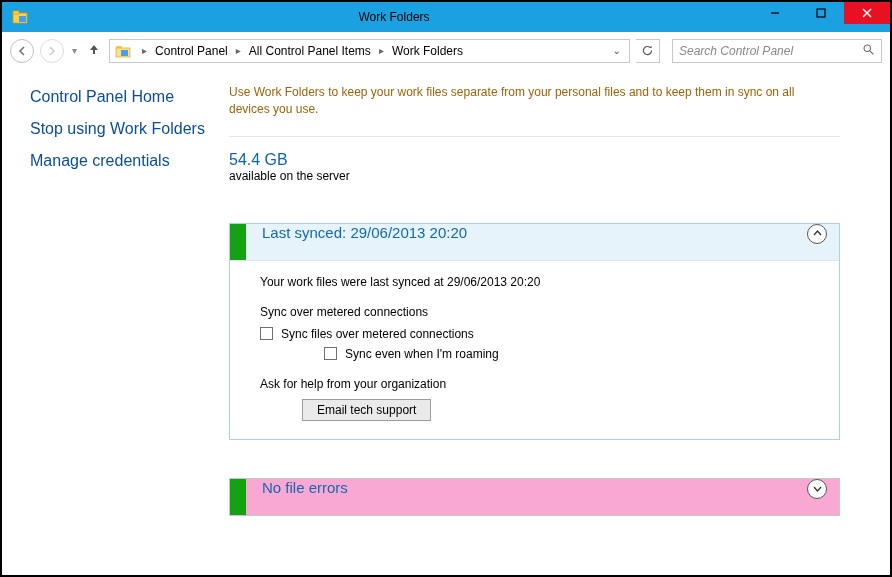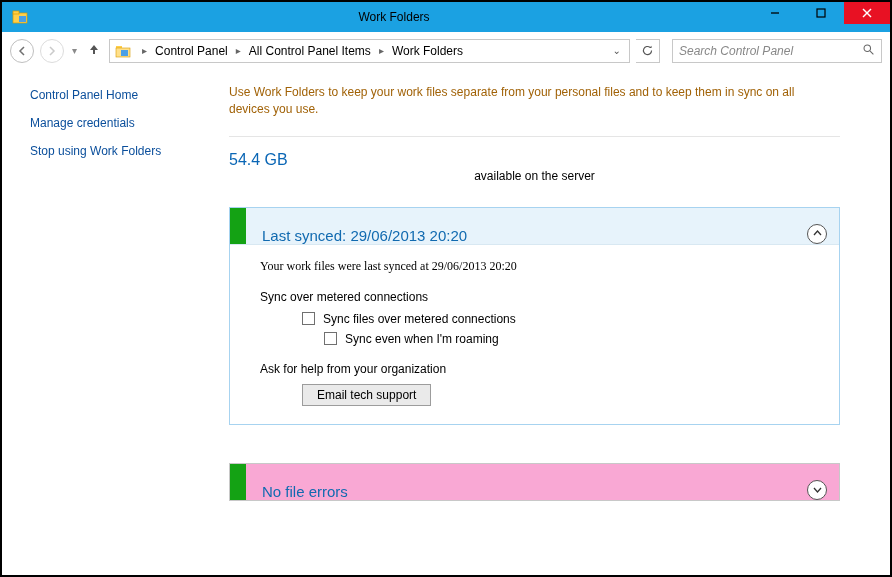--- a/index.html
+++ b/index.html
@@ -51,48 +51,48 @@
   }
   .search-box {
     width: 210px; height:24px; border:1px solid #c8c8c8; margin-left:6px;
     display:flex; align-items:center; padding:0 6px; color:#888; font-size:12px; font-style: italic;
   }
   .search-box .ph { flex:1; }
   .search-box .mag { font-style:normal; color:#666; font-size:13px;}
 
   
   .body-area { flex:1; display:flex; background:#fff; }
-  .sidebar { width: 215px; padding: 18px 12px 12px 28px; font-size: 12px; }
+  .sidebar { width: 215px; padding: 18px 12px 12px 28px; font-size: 16px; }
   .sidebar a { color:#0a4e9b; text-decoration:none; display:block; margin-bottom: 14px; }
 
   .content { flex:1; padding: 14px 50px 20px 12px; font-size: 12px; color:#000; overflow:auto;}
   .content h1 { color:#0a66b5; font-weight:400; font-size:17px; margin-bottom:6px;}
   .content .desc { color:#a16207; line-height:1.4; margin-bottom: 18px; padding-right:10px;}
   hr.thin { border:none; border-top:1px solid #e5e5e5; margin: 8px 0 14px 0;}
 
   .storage { color:#0a66b5; font-size:16px; font-weight:400;}
-  .storage-sub { color:#000; margin-bottom: 24px; text-align: center;}
+  .storage-sub { color:#000; margin-bottom: 40px;}
 
   
   .panel { border:1px solid #a7d3f0; margin-bottom: 38px; }
   .panel-header {
-    display:flex; align-items:flex-end; height:36px; background:#e7f3fb;
+    display:flex; align-items:flex-start; height:36px; background:#e7f3fb;
   }
   .panel-header .stripe { width:16px; height:100%; background:#14a214;}
   .panel-header .ptitle { flex:1; padding-left:16px; color:#116ab0; font-size:15px;}
   .panel-header .chev {
     width:20px; height:20px; border:1px solid #555; border-radius:50%;
     margin-right:12px; display:flex; align-items:center; justify-content:center;
     font-size:10px; color:#333; background:#fff;
   }
   .panel-body { padding: 14px 18px 18px 30px; background:#fff; border-top:1px solid #d8e8f2;}
-  .panel-body .line { margin-bottom: 16px; font-family: Liberation Serif, serif;}
+  .panel-body .line { margin-bottom: 16px;}
   .panel-body .group-title { margin-bottom:8px;}
   .check-row { display:flex; align-items:center; gap:8px; margin-bottom:6px;}
-  .check-row.indent1 { margin-left: 42px;}
+  .check-row.indent1 { }
   .check-row.indent2 { margin-left: 64px;}
   .check { width:13px; height:13px; border:1px solid #707070; background:#fff;}
   .panel-body button.flat {
     margin-left: 42px; padding: 3px 14px; border:1px solid #9c9c9c; background:#eaeaea;
     font-size:12px; color:#000;
   }
   .panel.simple { border:1px solid #c8c8c8;}
   .panel.simple .panel-header { background:#f9a8d4;}
 </style>
 </head>
@@ -177,22 +177,22 @@
             <circle cx="6.5" cy="6.5" r="4" fill="none" stroke="#666" stroke-width="1.3"></circle>
             <line x1="10" y1="10" x2="14" y2="14" stroke="#666" stroke-width="1.3"></line>
           </svg>
       </span>
     </div>
   </div>
 
   <div class="body-area">
     <div class="sidebar">
       <a href="#">Control Panel Home</a>
+      <a href="#" style="margin-top:6px">Stop using Work Folders</a>
       <a href="#">Manage credentials</a>
-      <a href="#" style="margin-top:6px">Stop using Work Folders</a>
     </div>
 
     <div class="content">
       <div class="desc">Use Work Folders to keep your work files separate from your personal files and to keep them in sync on all devices you use.</div>
       <hr class="thin">
 
       <div class="storage">54.4 GB</div>
       <div class="storage-sub">available on the server</div>
 
       <div class="panel">

